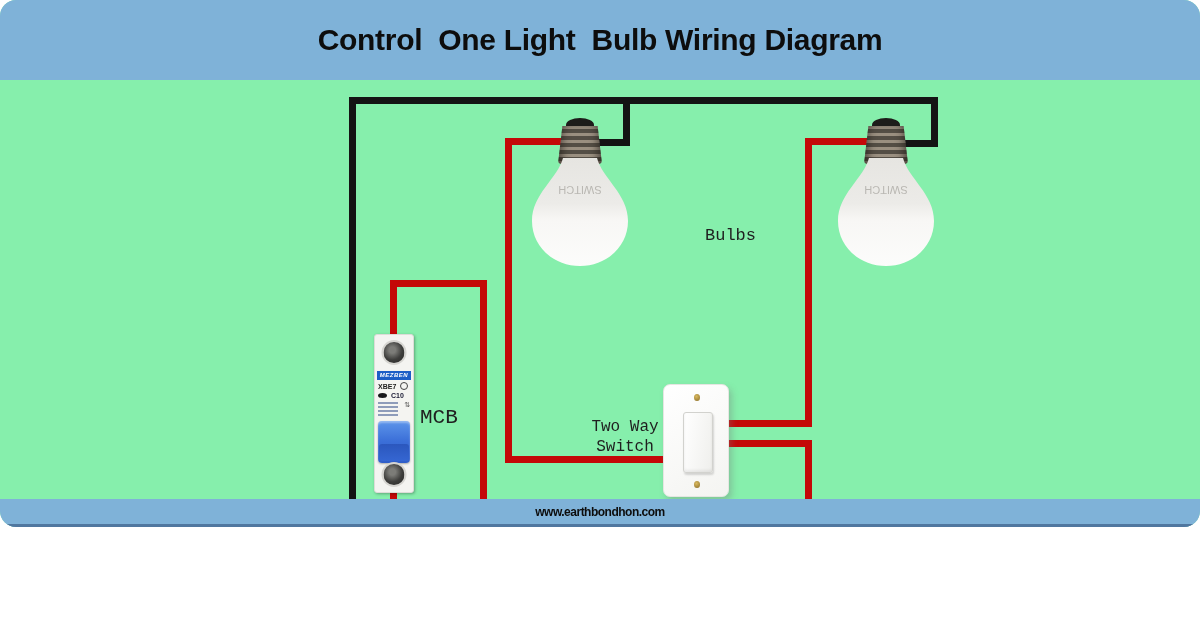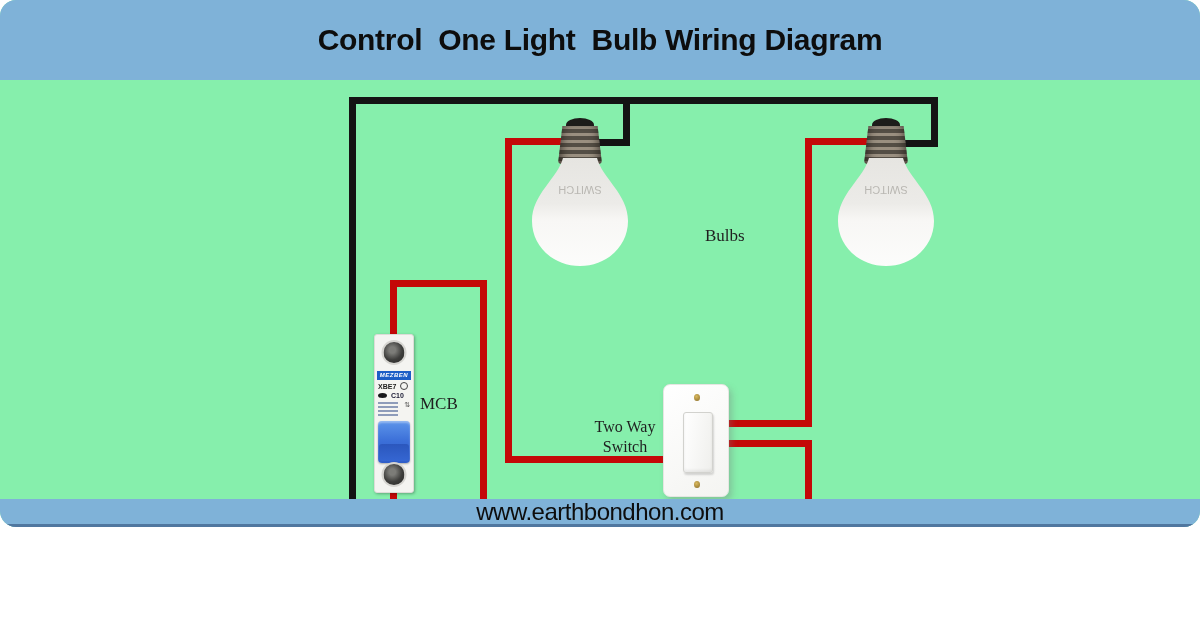--- a/index.html
+++ b/index.html
@@ -4,21 +4,21 @@
 <style>
   html,body{margin:0;padding:0;background:#ffffff;}
   #canvas{position:relative;width:1200px;height:527px;background:#86efac;overflow:hidden;
           font-family:"Liberation Sans",sans-serif;border-radius:16px;}
   
   #header-bar{position:absolute;left:0;top:0;width:1200px;height:80px;
               display:flex;align-items:center;justify-content:center;z-index:5;}
   #page-title{font-size:30px;font-weight:bold;color:#0d0d0d;letter-spacing:-0.3px;white-space:pre;}
   #footer-bar{position:absolute;left:0;bottom:0;width:1200px;height:28px;box-sizing:border-box;
               border-bottom:3px solid #50779f;display:flex;align-items:center;justify-content:center;z-index:5;}
-  #website-url{font-size:24px;font-weight:normal;color:#0d0d0d;letter-spacing:-0.5px;}
+  #website-url{font-size:12px;font-weight:bold;color:#0d0d0d;letter-spacing:-0.5px;}
   
   #wire-layer{position:absolute;inset:0;z-index:1;}
   .wire{position:absolute;}
   
   .comp{position:absolute;z-index:2;}
   
   .bulb{width:100px;height:150px;}
   .bulb .tip{position:absolute;left:36px;top:2px;width:28px;height:14px;background:#1d1c1a;
              border-radius:50% 50% 45% 45%;}
   .bulb .screwbase{position:absolute;left:28px;top:10px;width:44px;height:38px;
@@ -53,24 +53,24 @@
   #sw{left:663px;top:384px;width:66px;height:113px;border-radius:7px;
       background:linear-gradient(145deg,#ffffff 0%,#f4f4f1 100%);border:1px solid #e6e6e2;
       box-shadow:3px 4px 6px rgba(120,120,120,.35);box-sizing:border-box;}
   #sw .rocker{position:absolute;left:19px;top:27px;width:28px;height:59px;border-radius:3px;
       background:linear-gradient(100deg,#ffffff 0%,#efefec 100%);border:1px solid #d2d2ce;
       box-shadow:inset 0 -2px 3px rgba(0,0,0,.07),1px 2px 2px rgba(0,0,0,.15);}
   #sw .screw-dot{position:absolute;left:30px;width:6px;height:7px;border-radius:50%;
       background:radial-gradient(circle at 40% 35%,#d9b95f,#8a6d28);}
   #sw .screw-dot.top{top:9px;} #sw .screw-dot.bot{bottom:8px;}
   
-  .lbl{position:absolute;z-index:3;color:#1f1f1f;font-family:Liberation Serif, serif;}
+  .lbl{position:absolute;z-index:3;color:#1f1f1f;font-family:Liberation Mono, monospace;}
   #lbl-n{left:231px;top:510px;font-size:15px;font-weight:bold;}
   #lbl-l{left:234px;top:539px;font-size:15px;font-weight:bold;}
-  #lbl-mcb{left:420px;top:394px;font-size:17px;}
+  #lbl-mcb{left:420px;top:406px;font-size:21px;}
   #lbl-bulbs{left:705px;top:226px;font-size:17px;}
   #lbl-sw{left:578px;top:397px;width:94px;text-align:center;font-size:16px;line-height:20px;margin-top:20px;}
 </style>
 </head>
 <body>
 
 <div id="canvas">
 
   <div id="header-bar" style="background: rgb(127, 178, 216);">
     <h1 id="page-title">Control  One Light  Bulb Wiring Diagram</h1>

